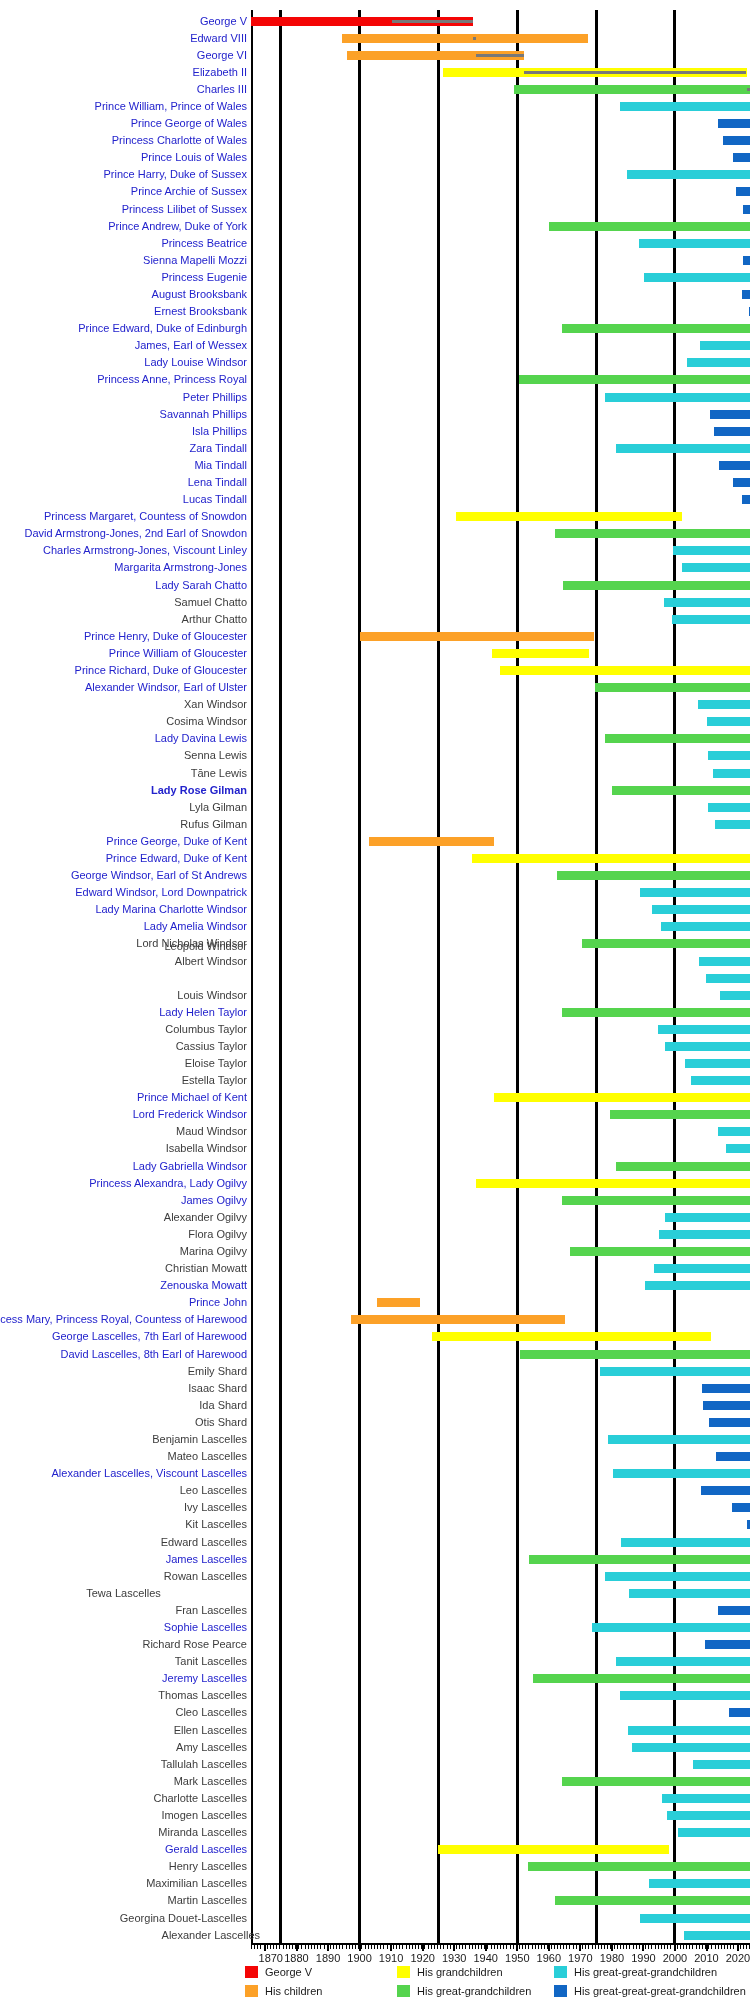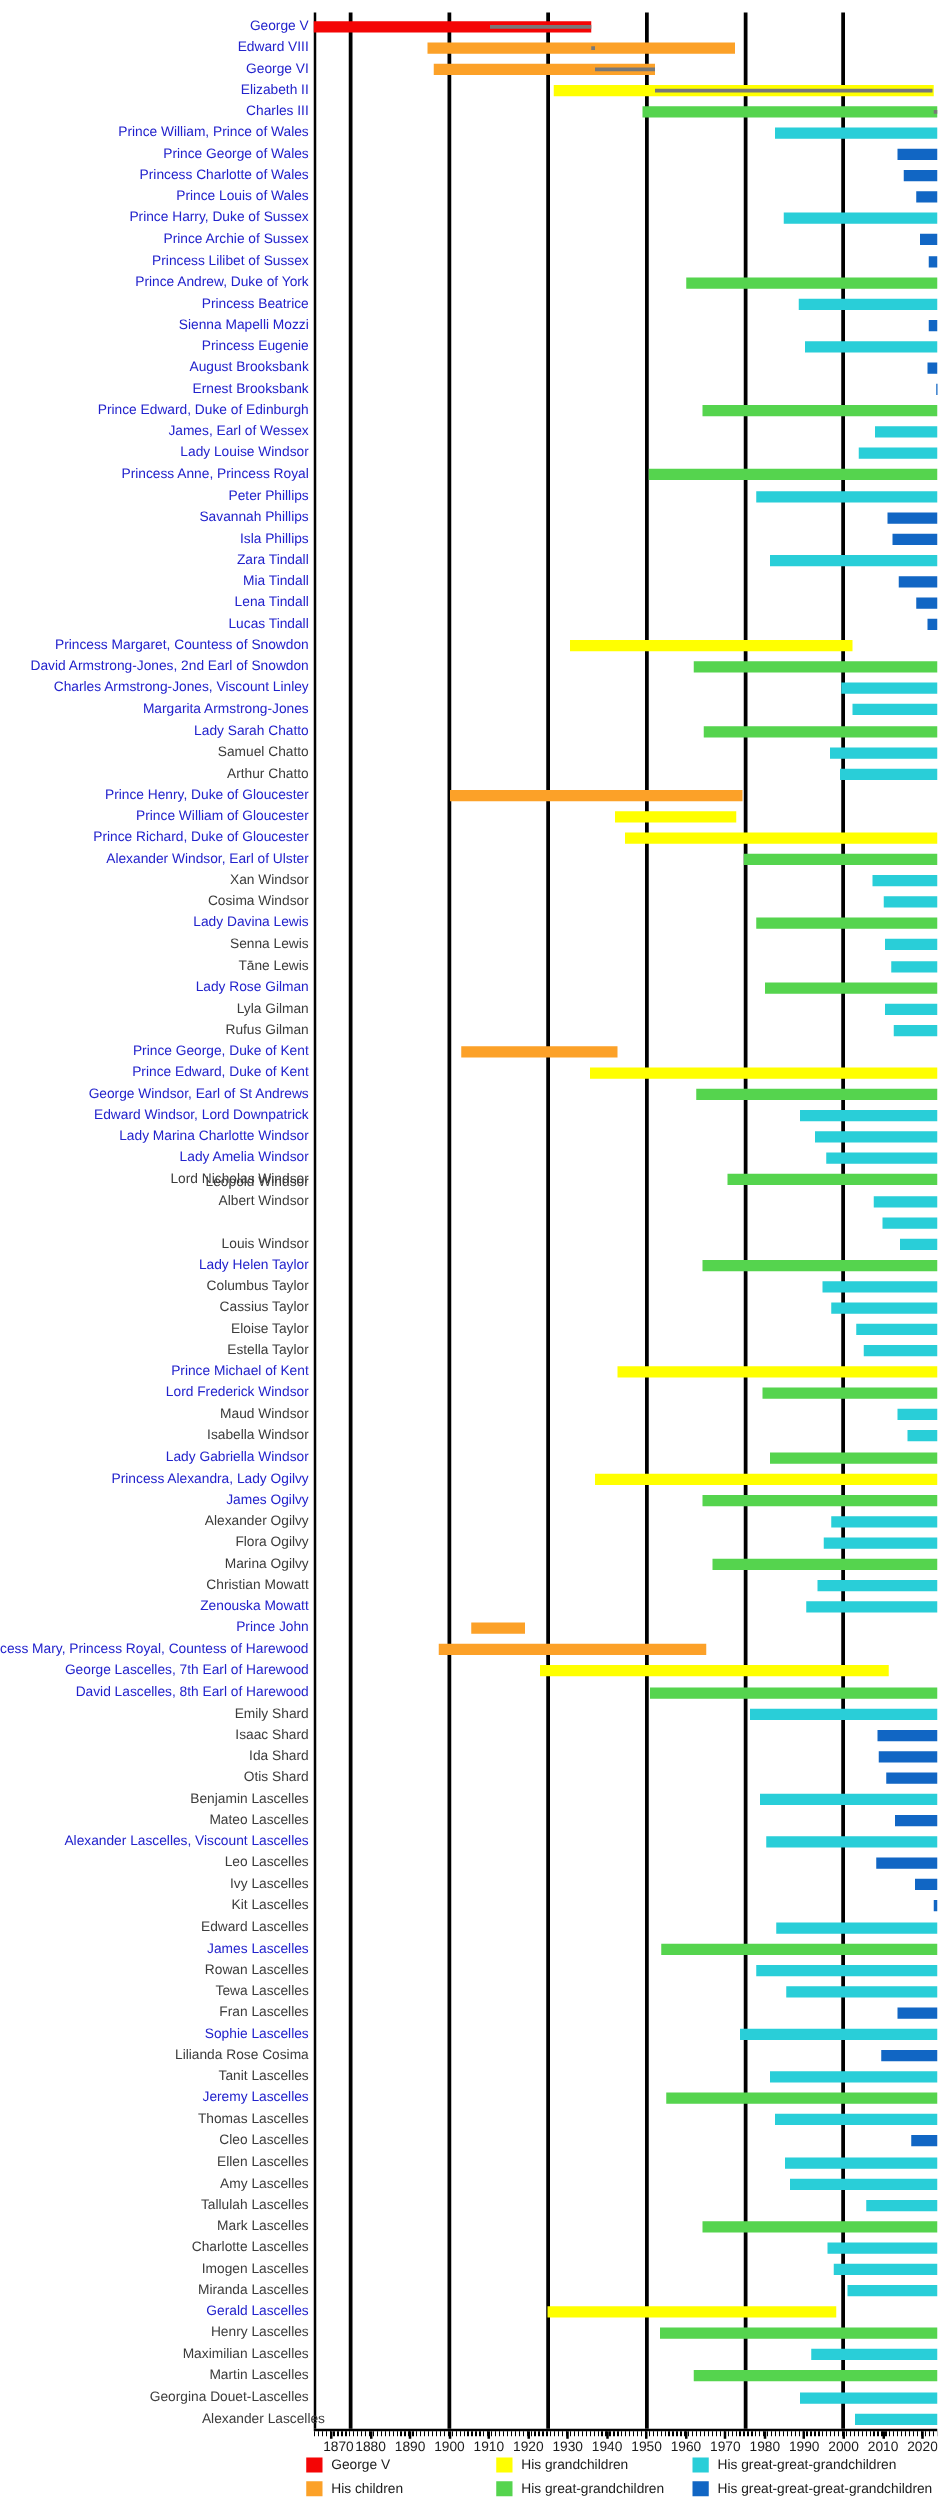--- a/index.html
+++ b/index.html
@@ -124,21 +124,21 @@
     <div class="row-label plain" style="top: 696.1px;"><span>Xan Windsor</span></div>
     <div class="bar" style="left: 697.6px; top: 700.1px; width: 52.4px; background: rgb(41, 206, 216);"></div>
     <div class="row-label plain" style="top: 713.2px;"><span>Cosima Windsor</span></div>
     <div class="bar" style="left: 706.8px; top: 717.2px; width: 43.2px; background: rgb(41, 206, 216);"></div>
     <div class="row-label link" style="top: 730.3px;"><span>Lady Davina Lewis</span></div>
     <div class="bar" style="left: 605.1px; top: 734.3px; width: 144.9px; background: rgb(85, 212, 78);"></div>
     <div class="row-label plain" style="top: 747.4px;"><span>Senna Lewis</span></div>
     <div class="bar" style="left: 707.9px; top: 751.4px; width: 42.1px; background: rgb(41, 206, 216);"></div>
     <div class="row-label plain" style="top: 764.5px;"><span>Tāne Lewis</span></div>
     <div class="bar" style="left: 712.9px; top: 768.5px; width: 37.1px; background: rgb(41, 206, 216);"></div>
-    <div class="row-label link" style="top: 781.5px;"><span>Lady Rose Gilman</span></div>
+    <div class="row-label link" style="top: 781.5px; font-weight: bold;"><span>Lady Rose Gilman</span></div>
     <div class="bar" style="left: 612.4px; top: 785.5px; width: 137.6px; background: rgb(85, 212, 78);"></div>
     <div class="row-label plain" style="top: 798.6px;"><span>Lyla Gilman</span></div>
     <div class="bar" style="left: 707.6px; top: 802.6px; width: 42.4px; background: rgb(41, 206, 216);"></div>
     <div class="row-label plain" style="top: 815.7px;"><span>Rufus Gilman</span></div>
     <div class="bar" style="left: 715.3px; top: 819.7px; width: 34.7px; background: rgb(41, 206, 216);"></div>
     <div class="row-label link" style="top: 832.8px;"><span>Prince George, Duke of Kent</span></div>
     <div class="bar" style="left: 368.9px; top: 836.8px; width: 125.2px; background: rgb(252, 161, 40);"></div>
     <div class="row-label link" style="top: 849.9px;"><span>Prince Edward, Duke of Kent</span></div>
     <div class="bar" style="left: 472.3px; top: 853.9px; width: 277.7px; background: rgb(255, 255, 0);"></div>
     <div class="row-label link" style="top: 867px;"><span>George Windsor, Earl of St Andrews</span></div>
@@ -218,27 +218,27 @@
     <div class="row-label plain" style="top: 1499.3px;"><span>Ivy Lascelles</span></div>
     <div class="bar" style="left: 731.7px; top: 1503.3px; width: 18.3px; background: rgb(17, 102, 196);"></div>
     <div class="row-label plain" style="top: 1516.4px;"><span>Kit Lascelles</span></div>
     <div class="bar" style="left: 746.8px; top: 1520.4px; width: 3.2px; background: rgb(17, 102, 196);"></div>
     <div class="row-label plain" style="top: 1533.5px;"><span>Edward Lascelles</span></div>
     <div class="bar" style="left: 620.8px; top: 1537.5px; width: 129.2px; background: rgb(41, 206, 216);"></div>
     <div class="row-label link" style="top: 1550.6px;"><span>James Lascelles</span></div>
     <div class="bar" style="left: 529.1px; top: 1554.6px; width: 220.9px; background: rgb(85, 212, 78);"></div>
     <div class="row-label plain" style="top: 1567.7px;"><span>Rowan Lascelles</span></div>
     <div class="bar" style="left: 605.1px; top: 1571.7px; width: 144.9px; background: rgb(41, 206, 216);"></div>
-    <div class="row-label plain" style="top: 1584.8px;"><span>Tewa Lascelles</span></div>
+    <div class="row-label plain" style="top: 1584.8px; text-align: center;"><span>Tewa Lascelles</span></div>
     <div class="bar" style="left: 629px; top: 1588.8px; width: 121px; background: rgb(41, 206, 216);"></div>
     <div class="row-label plain" style="top: 1601.9px;"><span>Fran Lascelles</span></div>
     <div class="bar" style="left: 718.4px; top: 1605.9px; width: 31.6px; background: rgb(17, 102, 196);"></div>
     <div class="row-label link" style="top: 1619px;"><span>Sophie Lascelles</span></div>
     <div class="bar" style="left: 592.2px; top: 1623px; width: 157.8px; background: rgb(41, 206, 216);"></div>
-    <div class="row-label plain" style="top: 1636px;"><span>Lilianda Rose Cosima</span></div>
+    <div class="row-label plain" style="top: 1636px;"><span>Richard Rose Pearce</span></div>
     <div class="bar" style="left: 705.2px; top: 1640px; width: 44.8px; background: rgb(17, 102, 196);"></div>
     <div class="row-label plain" style="top: 1653.1px;"><span>Tanit Lascelles</span></div>
     <div class="bar" style="left: 616px; top: 1657.1px; width: 134px; background: rgb(41, 206, 216);"></div>
     <div class="row-label link" style="top: 1670.2px;"><span>Jeremy Lascelles</span></div>
     <div class="bar" style="left: 533.3px; top: 1674.2px; width: 216.7px; background: rgb(85, 212, 78);"></div>
     <div class="row-label plain" style="top: 1687.3px;"><span>Thomas Lascelles</span></div>
     <div class="bar" style="left: 620.4px; top: 1691.3px; width: 129.6px; background: rgb(41, 206, 216);"></div>
     <div class="row-label plain" style="top: 1704.4px;"><span>Cleo Lascelles</span></div>
     <div class="bar" style="left: 728.5px; top: 1708.4px; width: 21.5px; background: rgb(17, 102, 196);"></div>
     <div class="row-label plain" style="top: 1721.5px;"><span>Ellen Lascelles</span></div>

